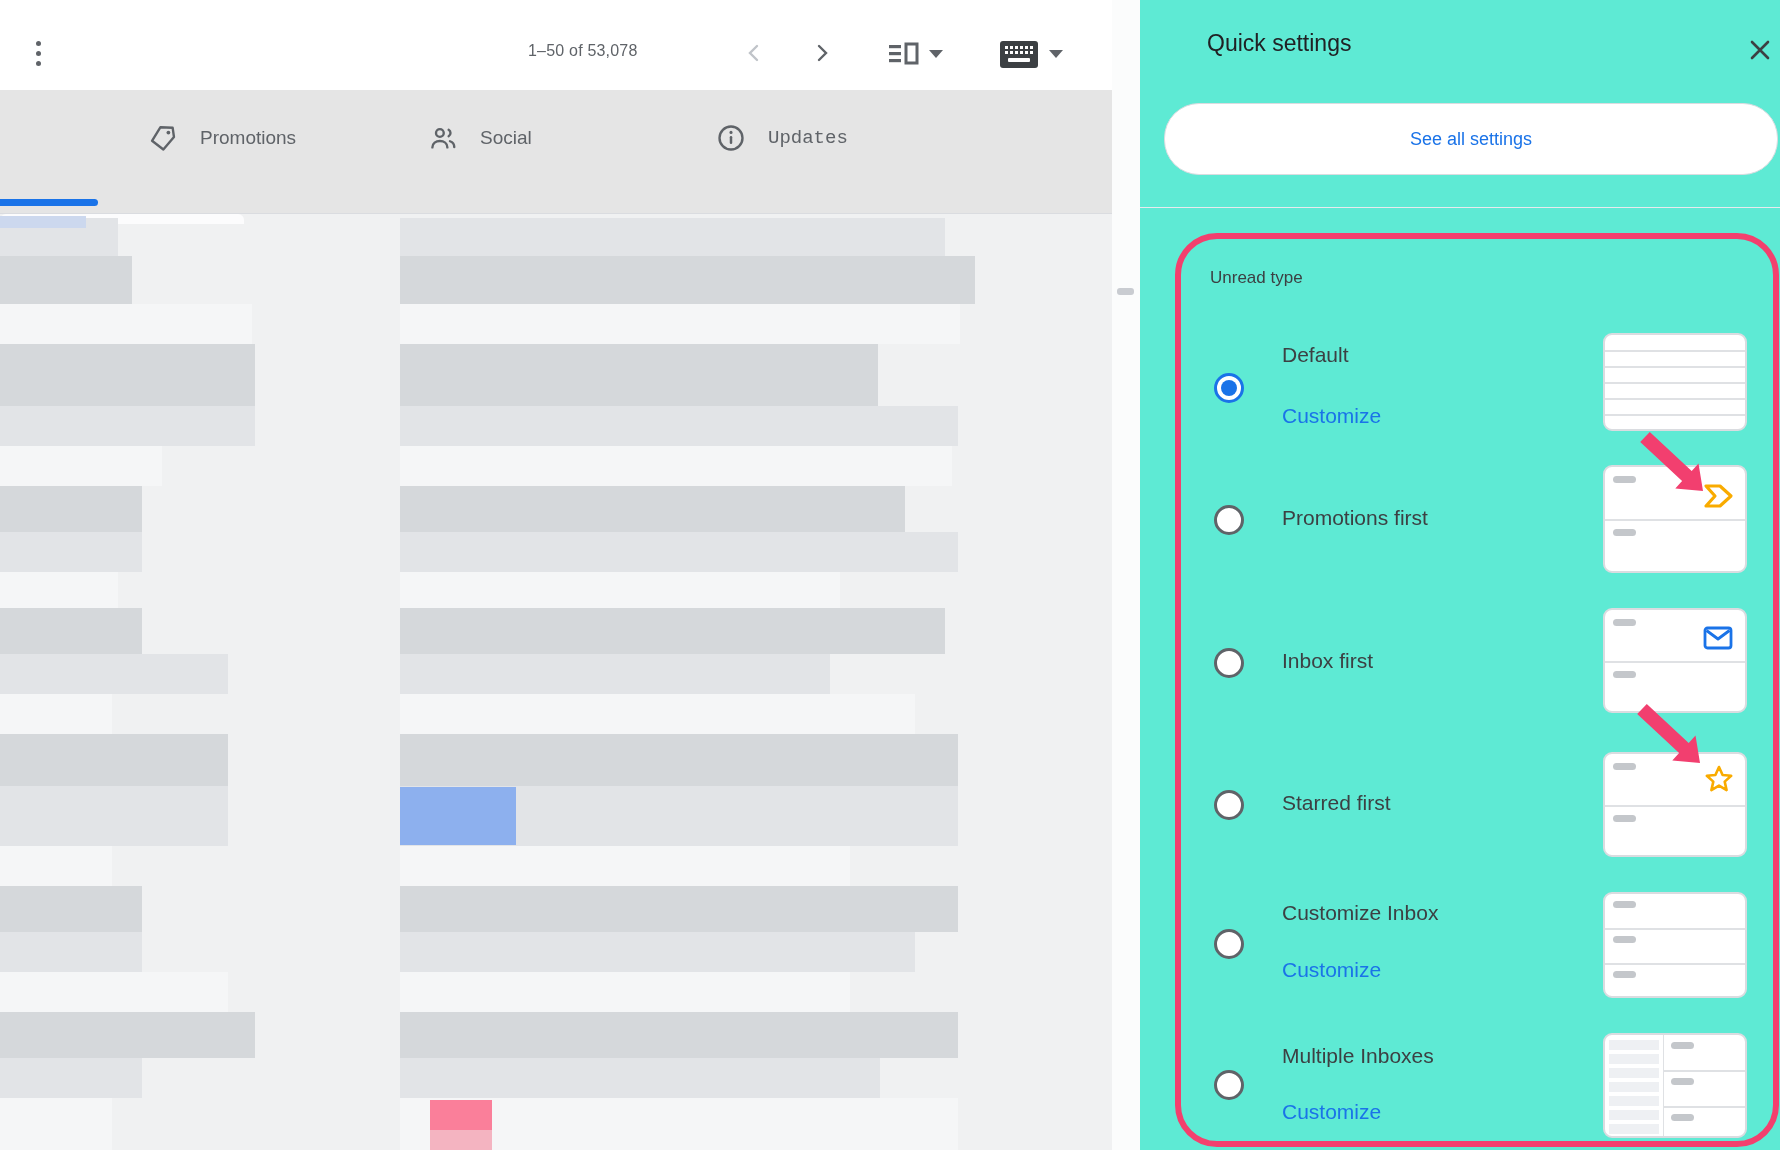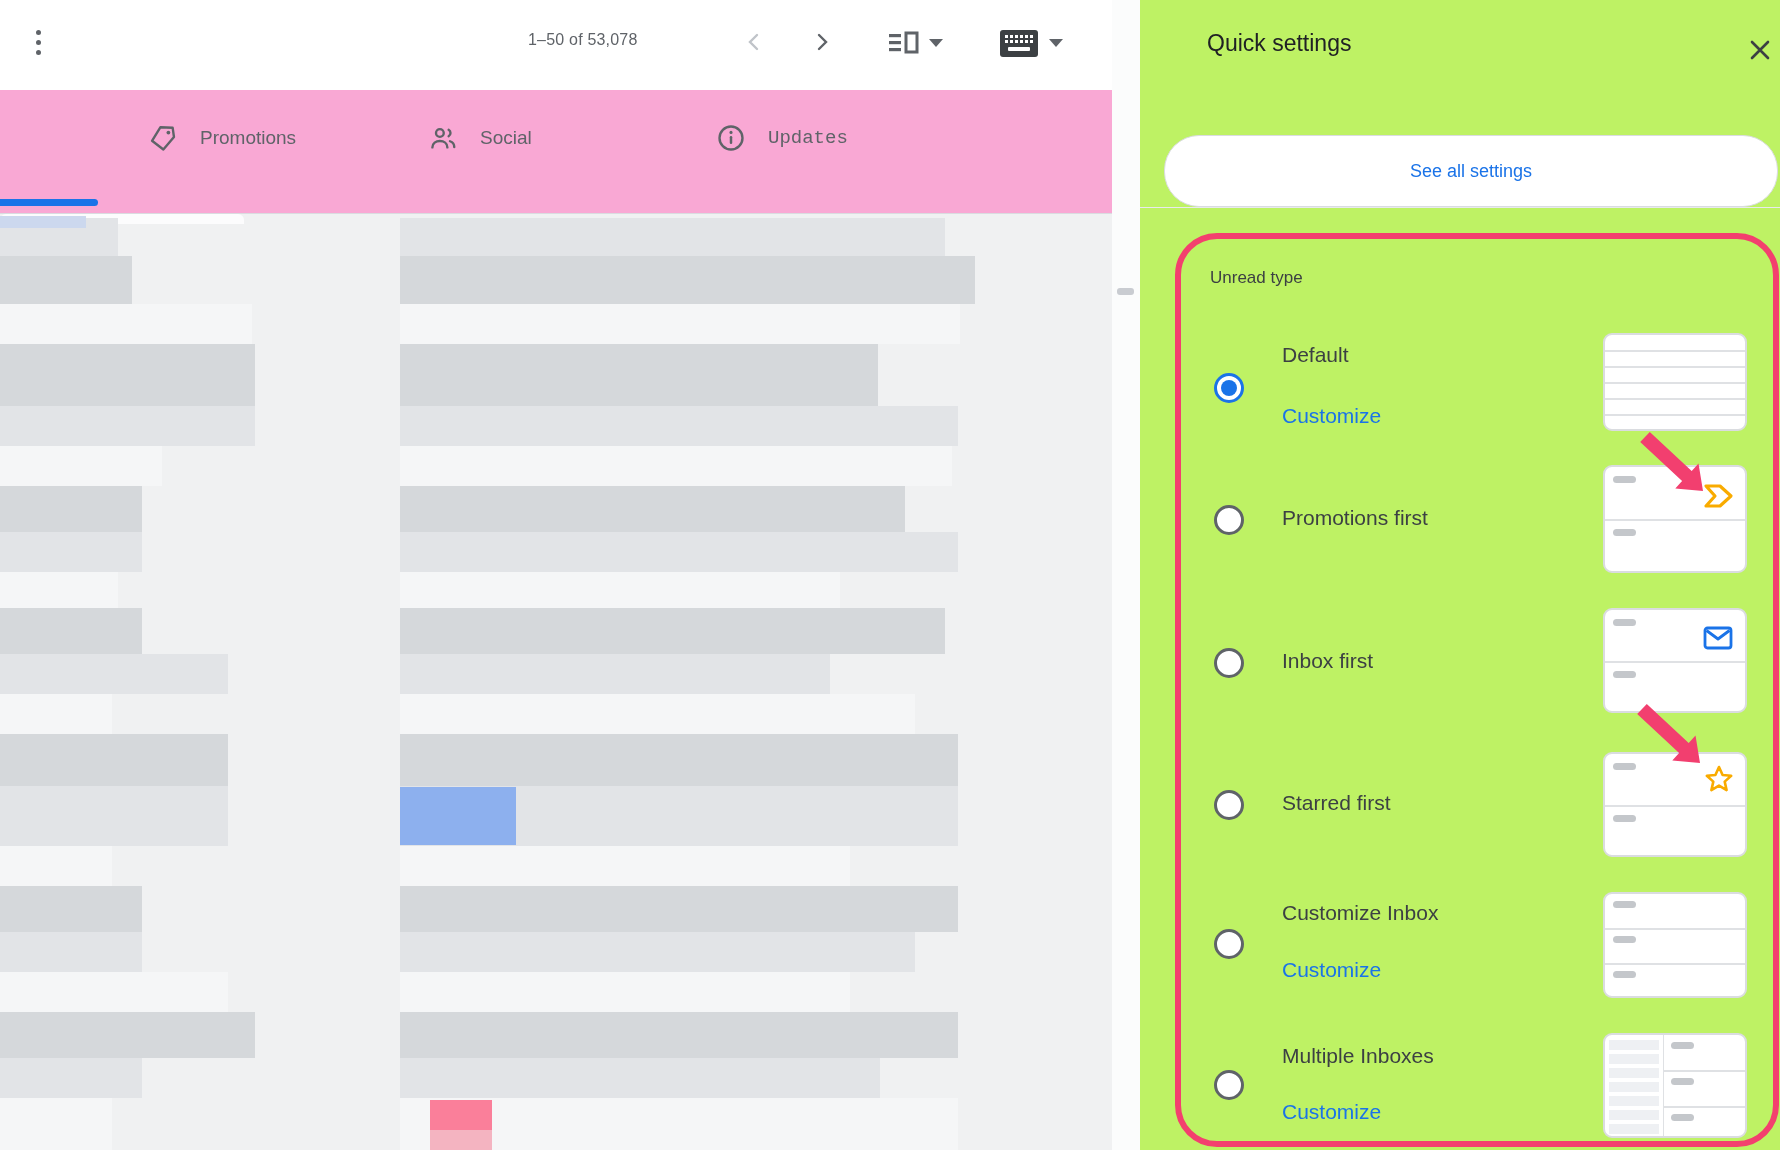--- a/index.html
+++ b/index.html
@@ -6,49 +6,49 @@
   body{
     width:1780px;height:1150px;position:relative;overflow:hidden;
     background:#ffffff;
     font-family:"Liberation Sans","DejaVu Sans",sans-serif;
     -webkit-font-smoothing:antialiased;
   }
   .abs{position:absolute;}
 
   
   .main-area{left:0;top:0;width:1112px;height:1150px;background:#ffffff;}
-  .toolbar{left:0;top:0;width:1112px;height:90px;background:#ffffff;padding-left:28px;}
+  .toolbar{left:0;top:11px;width:1112px;height:90px;background:#ffffff;padding-left:28px;}
   .kebab{left:30px;top:24px;width:16px;height:36px;display:flex;flex-direction:column;align-items:center;justify-content:center;gap:5px;cursor:pointer;}
   .kebab i{width:5px;height:5px;border-radius:50%;background:#5f6368;display:block;}
   .count-label{left:528px;top:31px;font-size:16px;color:#5f6368;letter-spacing:.2px;}
   .pg{top:28px;width:28px;height:28px;display:flex;align-items:center;justify-content:center;cursor:pointer;}
   .icon-btn{display:flex;align-items:center;justify-content:center;cursor:pointer;}
   .caret{width:0;height:0;border-left:7px solid transparent;border-right:7px solid transparent;border-top:8px solid #5f6368;}
 
   
-  .tabs-row{left:0;top:90px;width:1112px;height:123px;background:#f9a8d4;border-bottom:1px solid #dadce0;}
+  .tabs-row{left:0;top:90px;width:1112px;height:123px;background:#e5e5e5;border-bottom:1px solid #dadce0;}
   .tab{position:absolute;top:18px;height:60px;display:flex;align-items:center;gap:22px;cursor:pointer;}
   .tab-label{font-size:19px;font-weight:500;color:#5f6368;}
   .active-underline{left:0;top:199px;width:98px;height:7px;background:#1a73e8;border-radius:0 4px 4px 0;}
 
   
   .list-area{left:0;top:214px;width:1112px;height:936px;background:#f0f1f2;border-right:1px solid #dfe1e5;overflow:hidden;}
   .blk{position:absolute;}
   .bottom-pill{left:418px;top:928px;width:244px;height:10px;background:#fcfcfd;border-radius:6px 6px 0 0;}
 
   
   .gutter{left:1112px;top:0;width:28px;height:1150px;background:#fbfcfc;border-right:1px solid #e8eaed;}
   .gutter-thumb{left:1117px;top:288px;width:17px;height:7px;border-radius:3px;background:#c9ccd1;}
 
   
-  .panel{left:1140px;top:0;width:640px;height:1150px;background:#bef264;}
+  .panel{left:1140px;top:0;width:640px;height:1150px;background:#5eead4;}
   .panel-title{left:67px;top:30px;font-size:23px;color:#202124;}
   .close-x{left:604px;top:34px;width:32px;height:32px;cursor:pointer;}
   .see-all{left:24px;top:103px;width:612px;height:70px;border:1px solid #dadce0;border-radius:35px;background:#ffffff;
-    display:flex;align-items:center;justify-content:center;font-size:18px;font-weight:500;color:#1a73e8;cursor:pointer;margin-top:32px;}
+    display:flex;align-items:center;justify-content:center;font-size:18px;font-weight:500;color:#1a73e8;cursor:pointer;}
   .panel-divider{left:0;top:207px;width:640px;height:1px;background:#e8eaed;}
 
   .annotation-box{left:35px;top:233px;width:604px;height:914px;border:6px solid #f3406e;border-radius:42px;box-sizing:border-box;pointer-events:none;}
   .section-title{left:70px;top:268px;font-size:17px;color:#3c4043;}
 
   .opt-label{position:absolute;left:142px;font-size:21px;color:#3c4043;white-space:nowrap;}
   .customize{position:absolute;left:142px;font-size:21px;color:#1a73e8;cursor:pointer;white-space:nowrap;}
   .radio{position:absolute;left:74px;width:30px;height:30px;border-radius:50%;border:3px solid #5f6368;box-sizing:border-box;cursor:pointer;background:#fff;}
   .radio.sel{border-color:#1a73e8;}
   .radio.sel::after{content:"";position:absolute;left:4px;top:4px;width:16px;height:16px;border-radius:50%;background:#1a73e8;}

